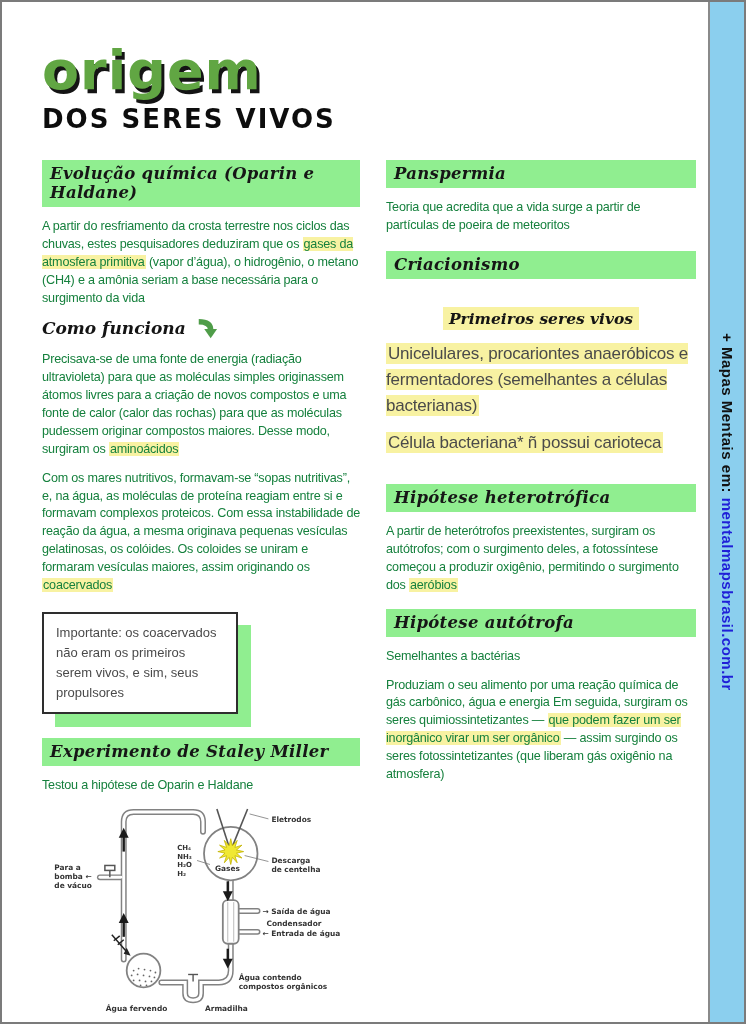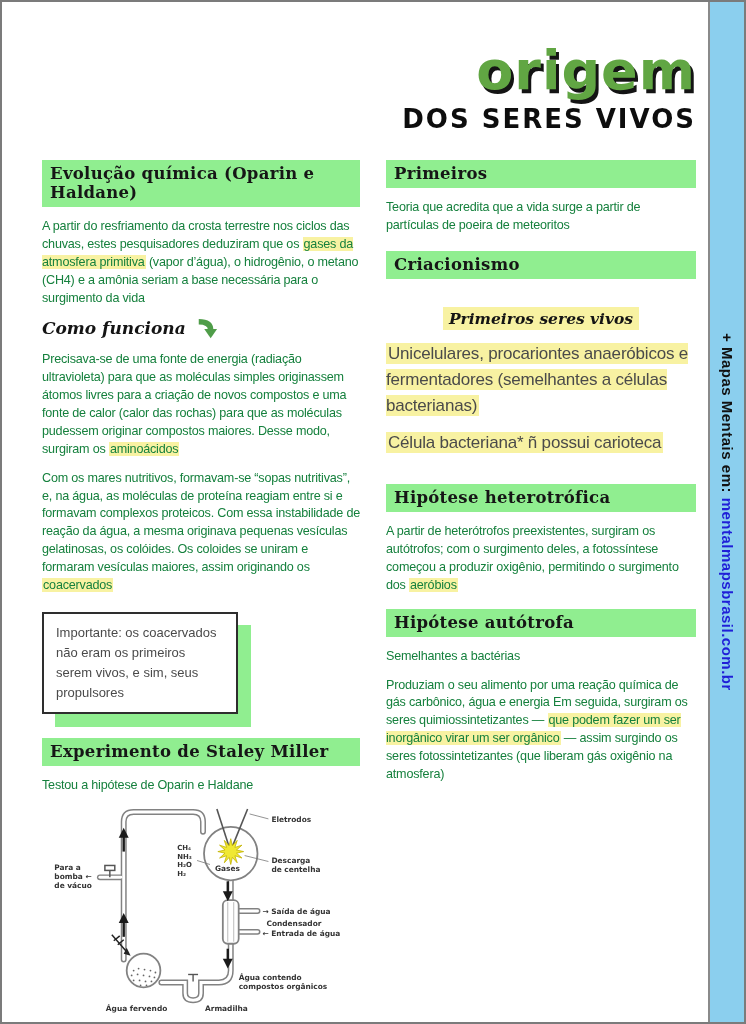--- a/index.html
+++ b/index.html
@@ -15,36 +15,36 @@
     display:flex;align-items:center;justify-content:center;
   }
   .strip-text{
     writing-mode:vertical-rl;
     font-weight:bold;font-size:15px;letter-spacing:.5px;color:#111;
     white-space:nowrap;
   }
   .strip-url{color:#1f1fd8;font-weight:bold;}
   
   .content{position:absolute;left:0;top:0;right:36px;bottom:0;padding:34px 12px 0 40px;box-sizing:border-box;}
-  header{text-align:right;}
+  header{text-align:left;}
   .title{
     margin:8px 0 0;font-family:"DejaVu Sans",sans-serif;font-weight:800;
     font-size:54px;line-height:1;color:#61a643;letter-spacing:1px;
     text-shadow:3px 4px 0 #141414;
   }
   .subtitle{
     margin-top:6px;font-family:"DejaVu Sans",sans-serif;font-weight:bold;
     font-size:26px;letter-spacing:2px;color:#0d0d0d;
   }
   .columns{display:flex;gap:26px;margin-top:26px;align-items:flex-start;}
   .col-left{width:318px;flex:none;}
   .col-right{flex:1;min-width:0;}
   .sec-header{
     background:#90ee90;color:#161616;padding:4px 8px 5px;margin:0 0 11px;
-    font-family:"DejaVu Serif",serif;font-weight:bold;
+    font-family:"DejaVu Serif",serif;font-style:italic;font-weight:bold;
     font-size:16.5px;letter-spacing:.3px;
   }
   .body{
     margin:0 0 11px;font-size:12.6px;line-height:1.42;color:#15803d;
     letter-spacing:-.2px;
   }
   .hl{background:#f8f2a2;padding:0 1px;}
   .script-heading{
     display:flex;gap:10px;margin:4px 0 11px;
     font-family:"DejaVu Serif",serif;font-style:italic;font-weight:bold;
@@ -207,21 +207,21 @@
           <text class="dlabel" x="224" y="121">Condensador</text>
           <text class="dlabel" x="220" y="131">← Entrada de água</text>
           <text class="dlabel" x="196" y="176">Água contendo</text>
           <text class="dlabel" x="196" y="185">compostos orgânicos</text>
           <text class="dlabel" x="162" y="207">Armadilha</text>
           <text class="dlabel" x="62" y="207">Água fervendo</text>
         </svg>
       </div>
 
       <div class="col-right">
-        <div class="sec-header">Primeiros</div>
+        <div class="sec-header">Panspermia</div>
         <p class="body">Teoria que acredita que a vida surge a partir de partículas de poeira de meteoritos</p>
 
         <div class="sec-header" style="margin-top:16px;">Criacionismo</div>
 
         <div class="center-heading">
           <span>Primeiros seres vivos</span>
         </div>
         <p class="yellow-line"><span>Unicelulares, procariontes anaeróbicos e fermentadores (semelhantes a células bacterianas)</span></p>
         <p class="yellow-line"><span>Célula bacteriana* ñ possui carioteca</span></p>
 

